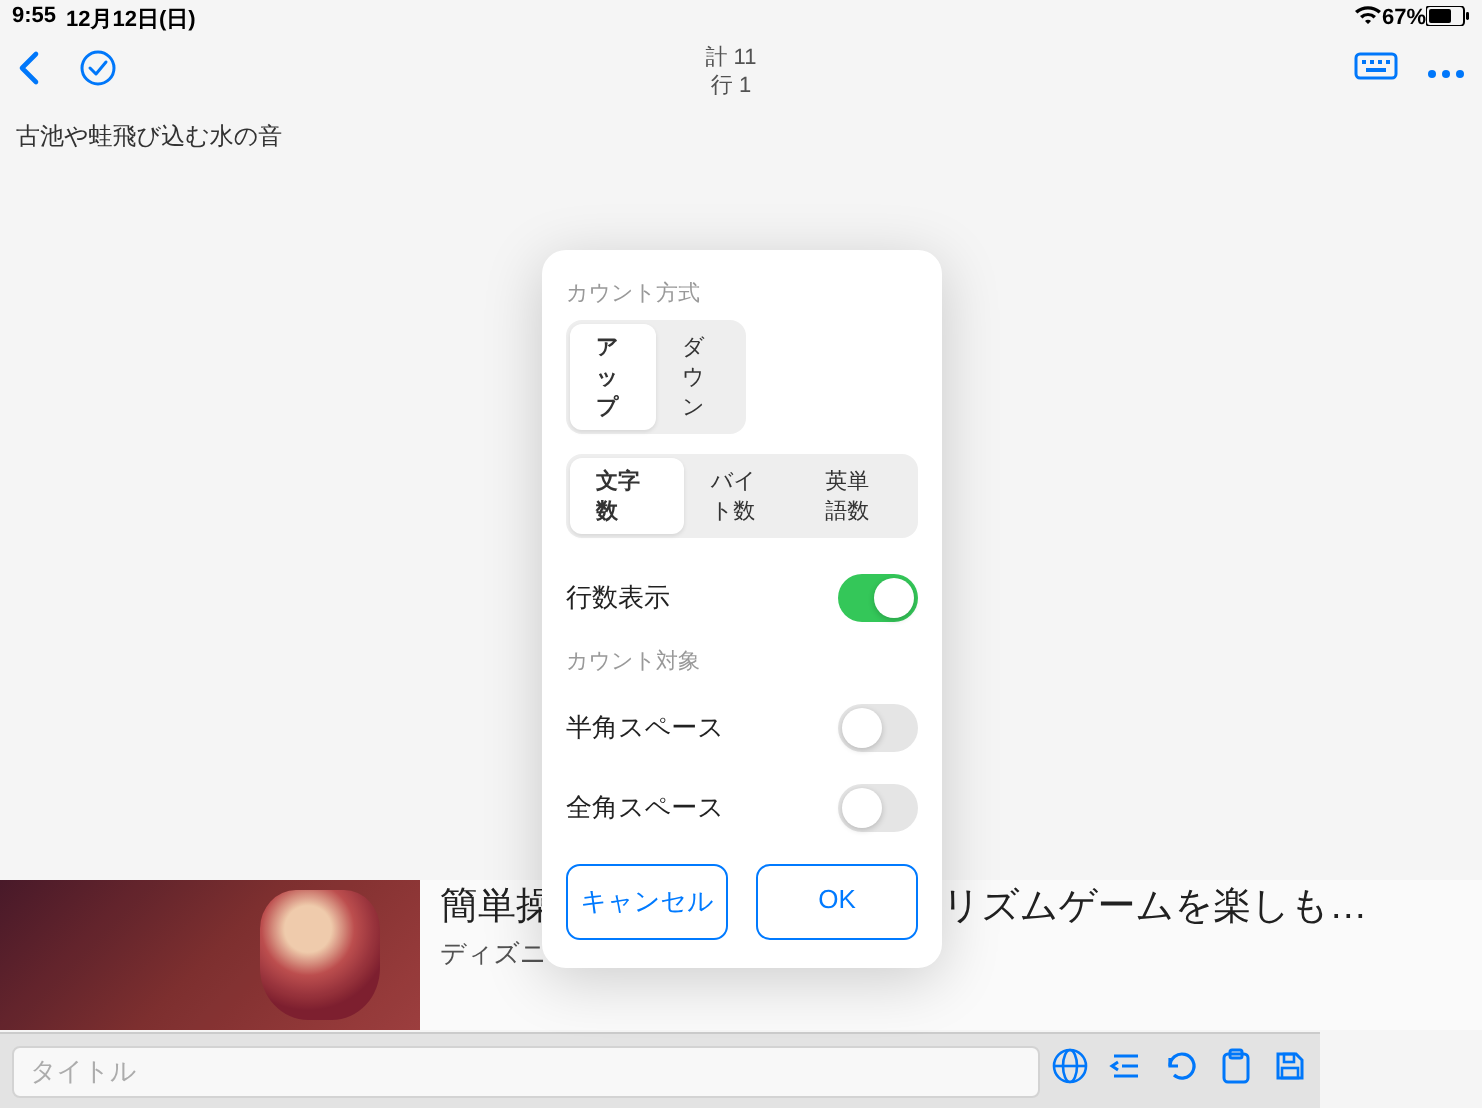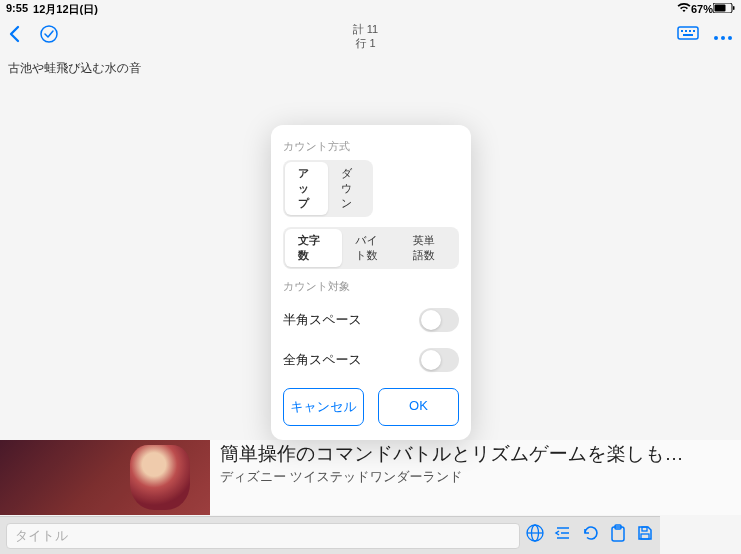--- a/index.html
+++ b/index.html
@@ -342,20 +342,26 @@
   <div class="modal-section-title">カウント方式</div>
   <div class="pill-group" style="width:90px">
     <div class="pill selected">アップ</div>
     <div class="pill">ダウン</div>
   </div>
   <div class="pill-group">
     <div class="pill selected">文字数</div>
     <div class="pill">バイト数</div>
     <div class="pill">英単語数</div>
   </div>
+  <div class="row">
+    <span>行数表示</span>
+    <div class="toggle on">
+        <div class="toggle-knob"></div>
+      </div>
+  </div>
   <div class="modal-section-title sect2">カウント対象</div>
   <div class="row">
     <span>半角スペース</span>
     <div class="toggle">
         <div class="toggle-knob"></div>
       </div>
   </div>
   <div class="row">
     <span>全角スペース</span>
     <div class="toggle">

